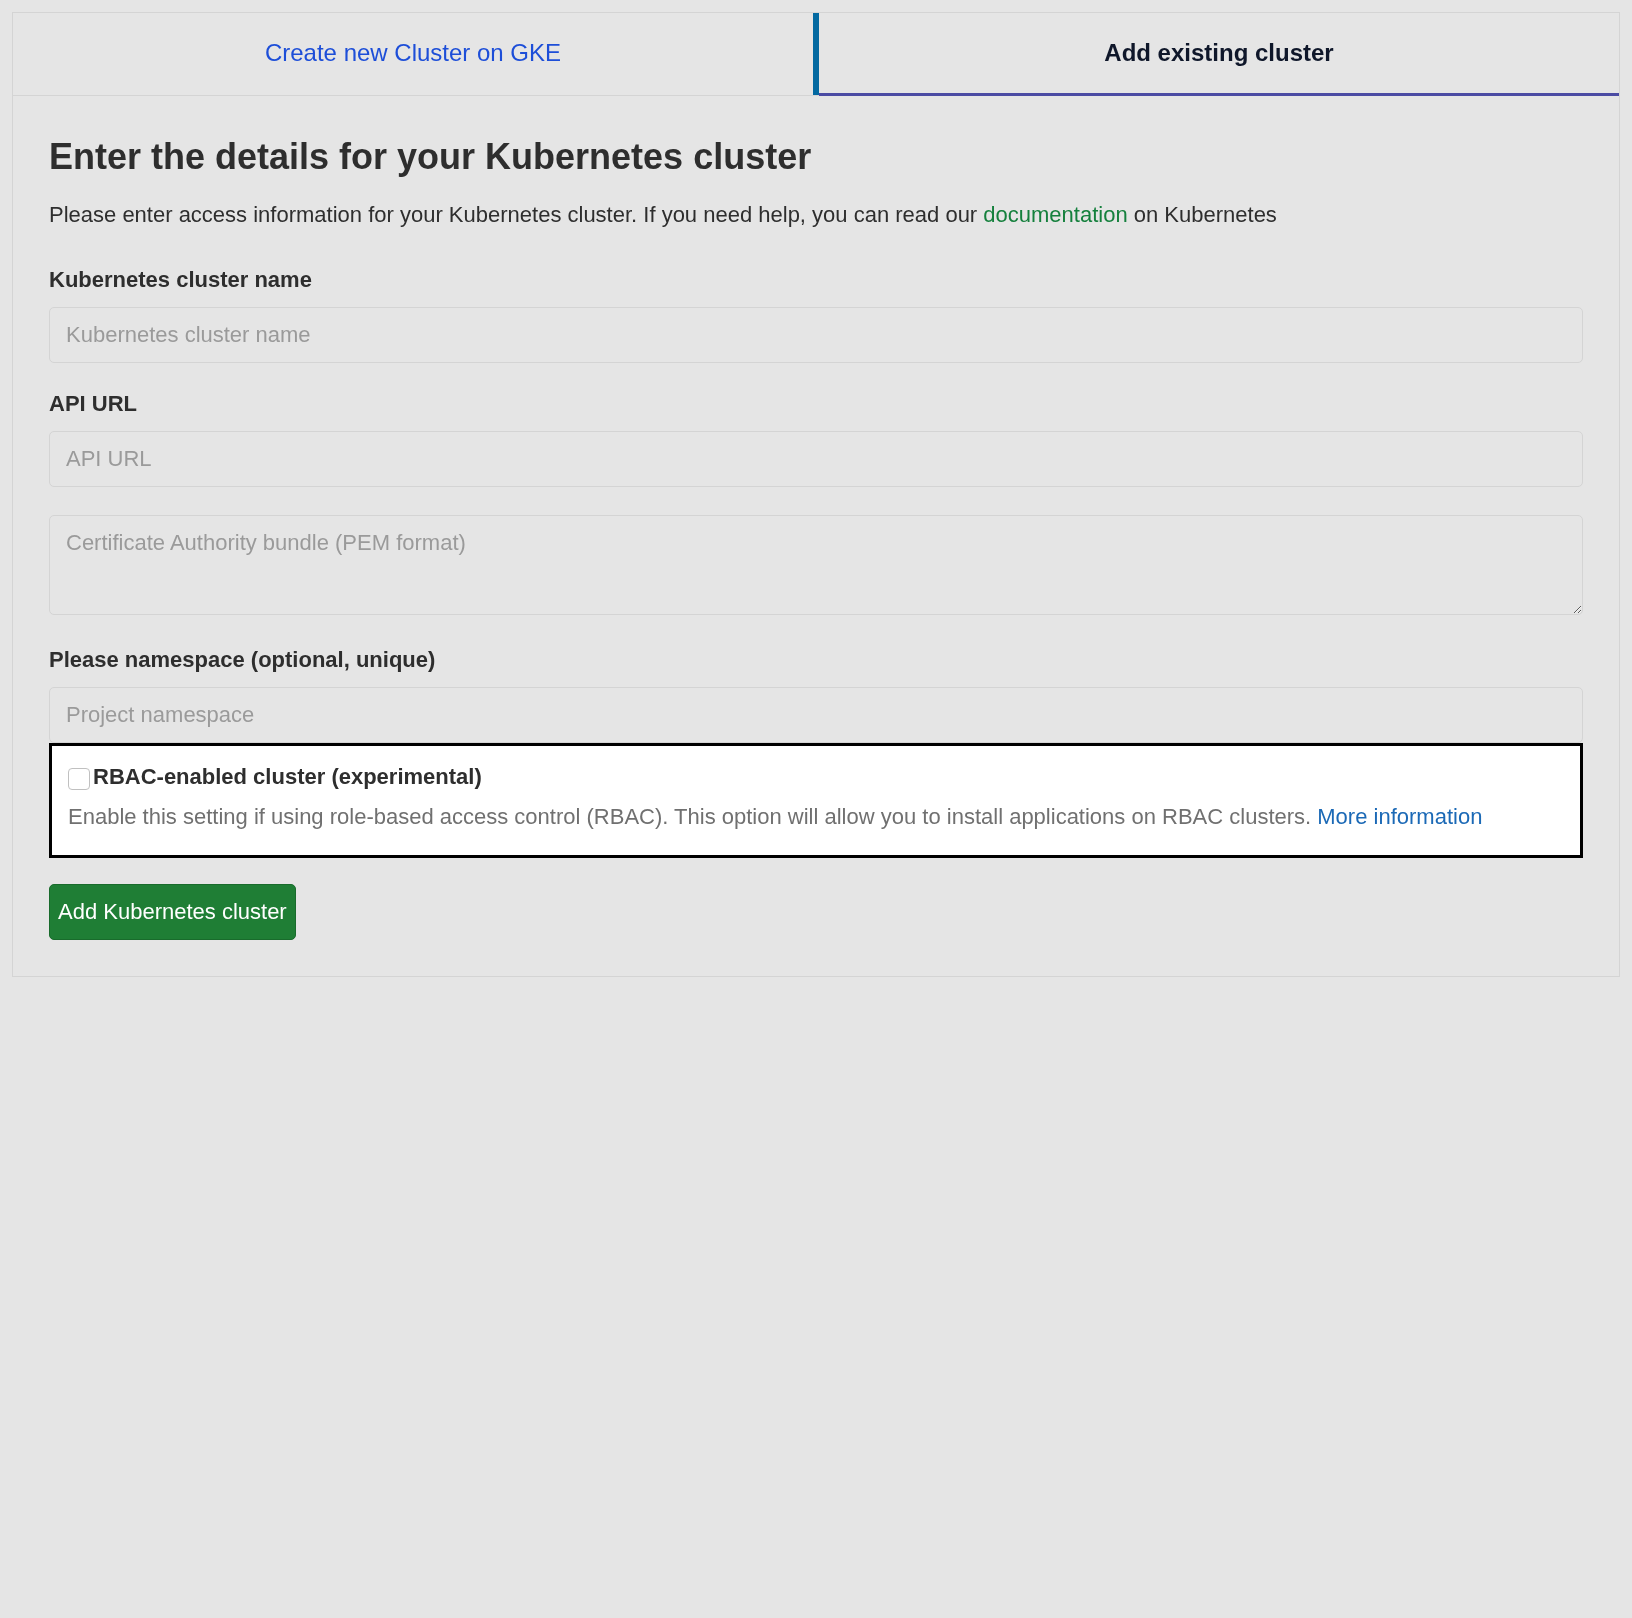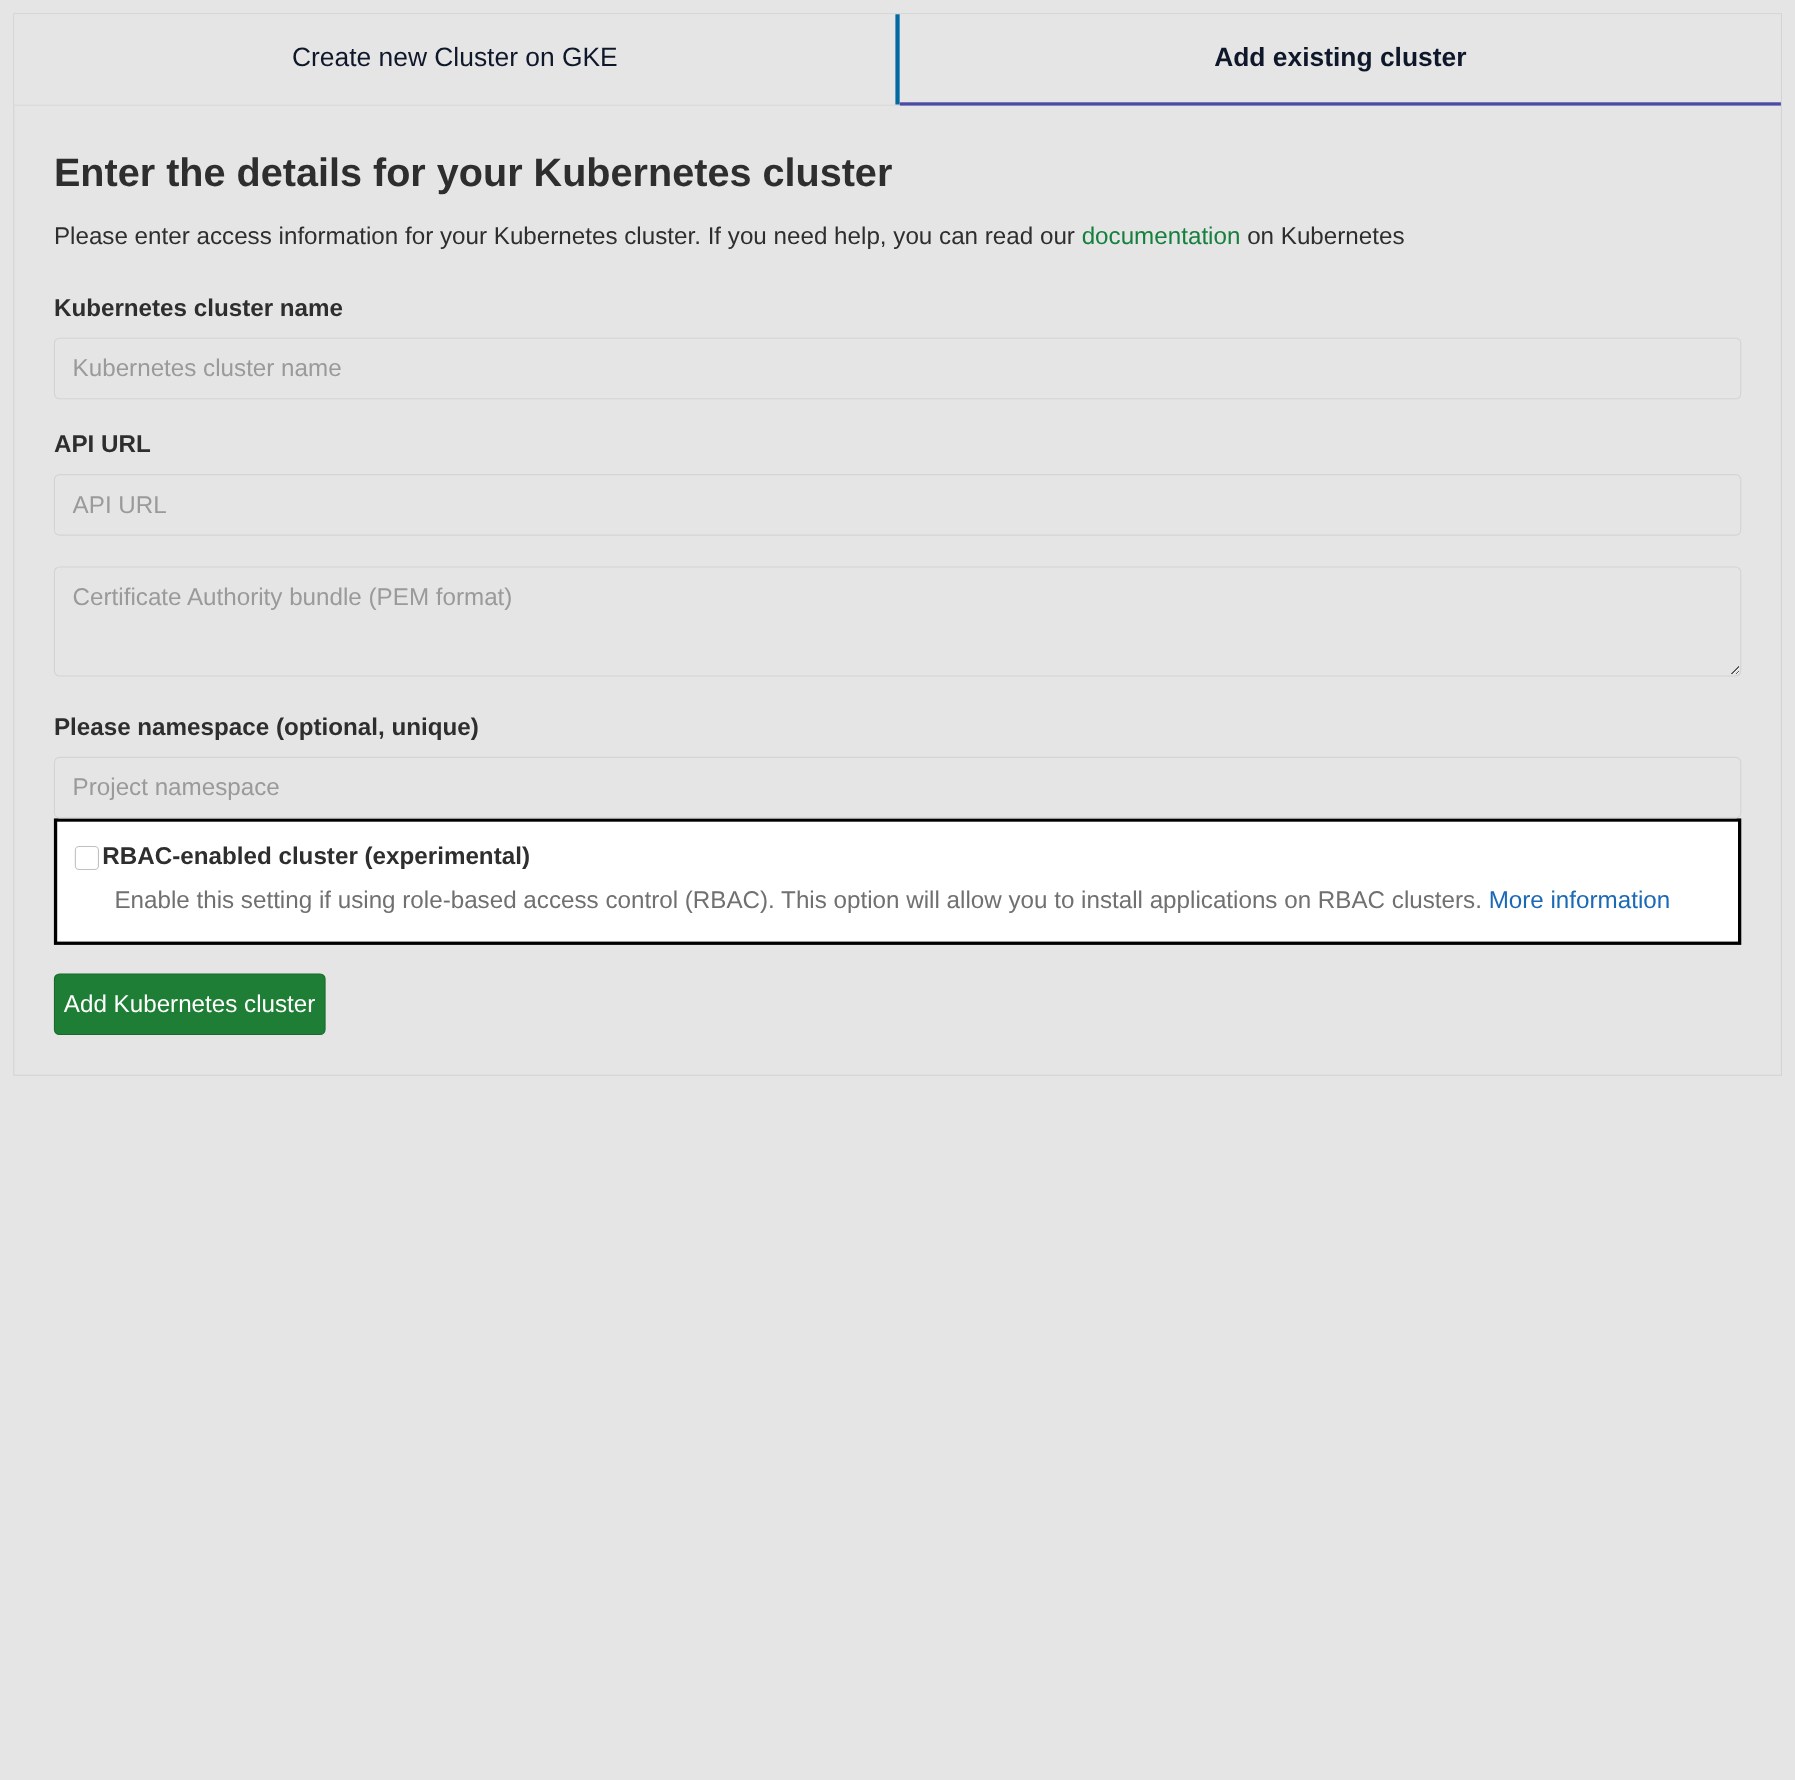--- a/index.html
+++ b/index.html
@@ -21,24 +21,24 @@
     }
     .tabs {
       display: flex;
       border-bottom: 1px solid #d4d4d4;
     }
     .tab {
       flex: 1;
       text-align: center;
       padding: 26px 0;
       font-size: 24px;
-      color: #0f172a;
+      color: #1d4ed8;
       cursor: pointer;
       background: #e5e5e5;
-      border-right: 4px solid #0369a1;
+      border-right: 6px solid #0369a1;
     }
     .tab:last-child {
       border-right: none;
     }
     .tab.active {
       color: #0f172a;
       font-weight: 600;
       border-bottom: 3px solid #4b4ba3;
       margin-bottom: -1px;
     }
@@ -113,21 +113,20 @@
     .rbac-label {
       font-size: 22px;
       font-weight: 700;
       color: #2e2e2e;
     }
     .rbac-desc {
       font-size: 22px;
       color: #707070;
       line-height: 1.5;
       margin-top: 10px;
-      margin-left: 36px;
     }
     .rbac-desc a {
       color: #1b69b6;
       text-decoration: none;
     }
     .submit-btn {
       background: #1f7e35;
       color: #ffffff;
       border: 1px solid #196b2c;
       border-radius: 5px;

